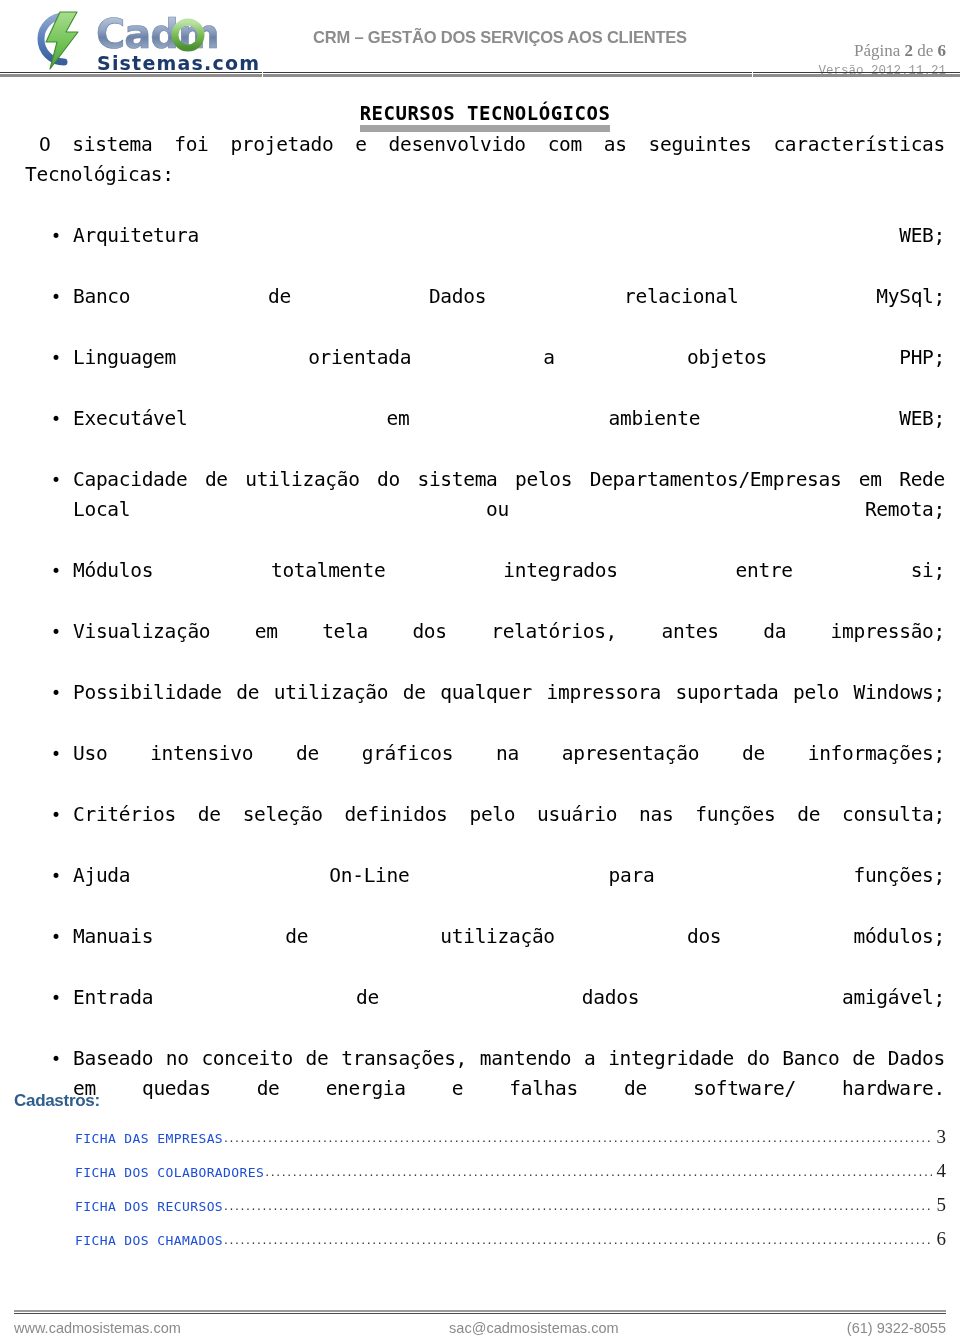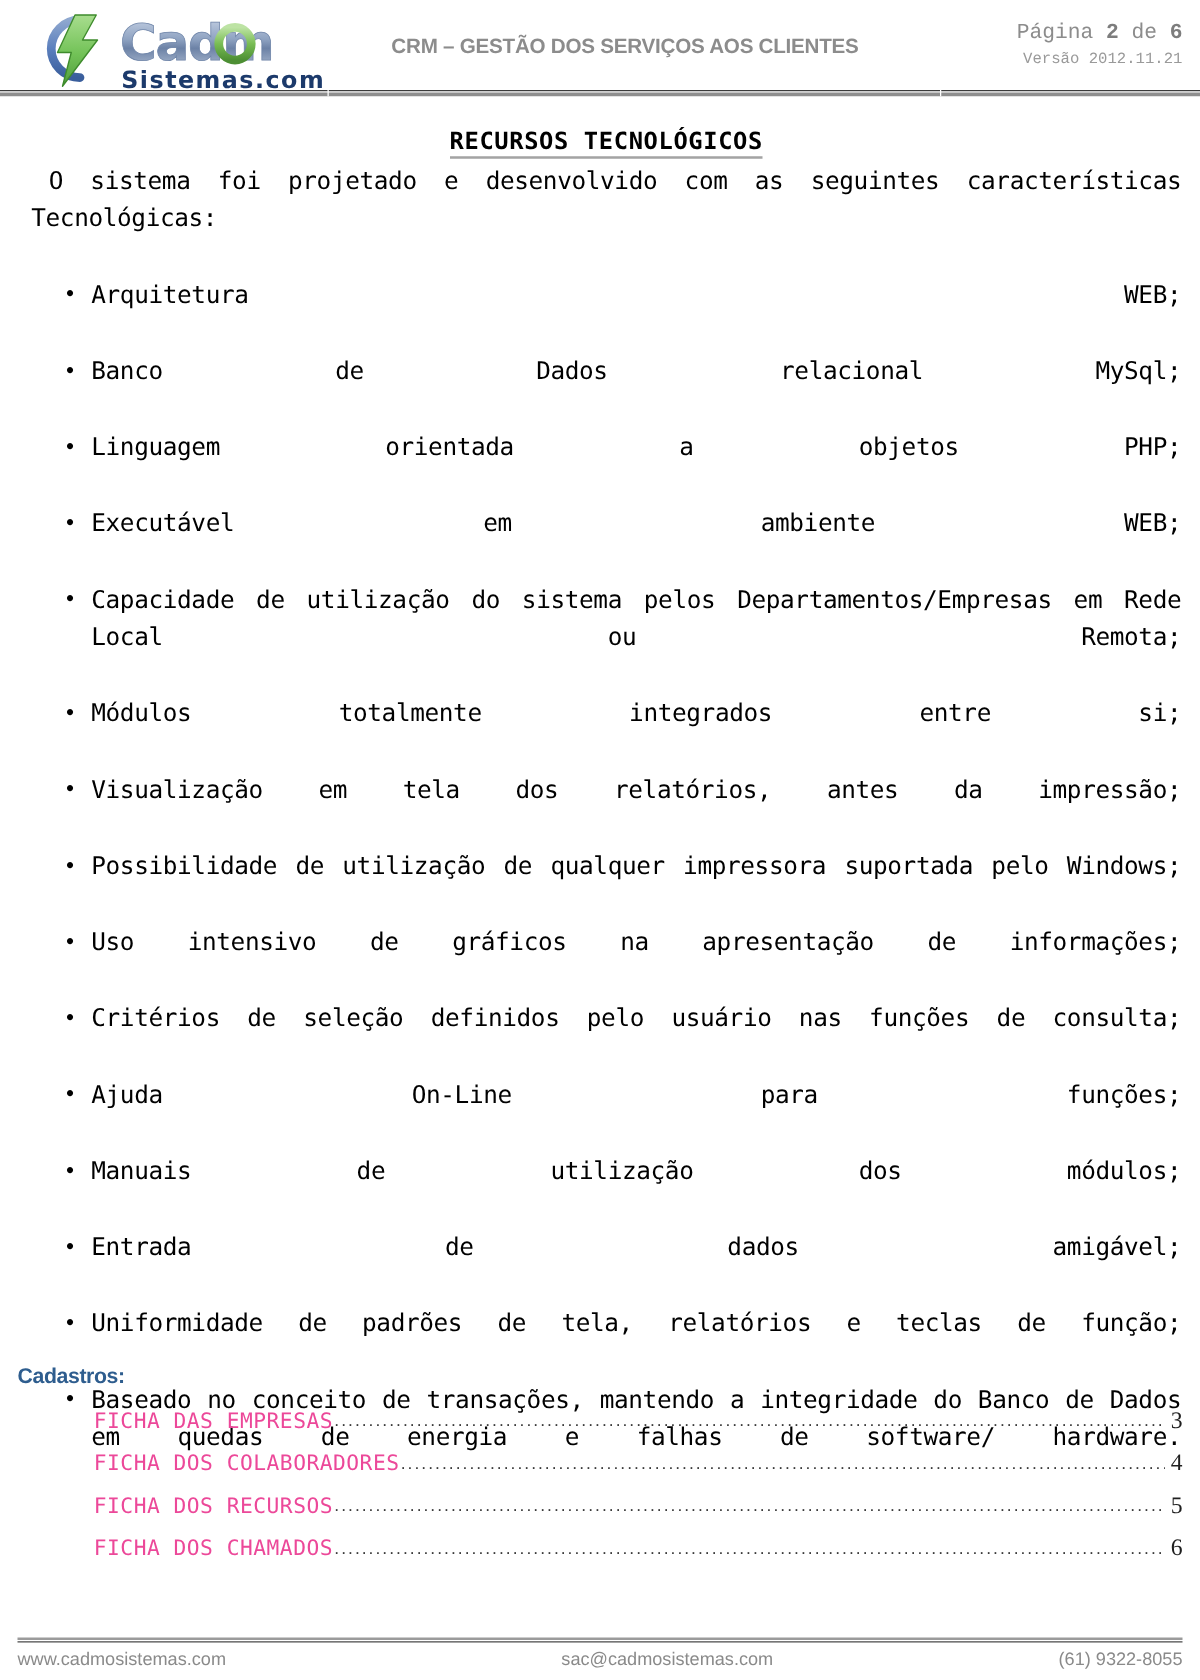--- a/index.html
+++ b/index.html
@@ -56,25 +56,26 @@
     white-space: nowrap;
   }
 
   .header-right {
     position: absolute;
     right: 14px;
     top: 16px;
     text-align: right;
   }
   .page-indicator {
-    font-family: Liberation Mono, monospace;
+    font-family: Liberation Serif, serif;
     font-size: 17px;
     color: #8c8c8c;
     line-height: 22px;
     white-space: nowrap;
+    margin-top: 24px;
   }
   .page-indicator .num {
     font-weight: 700;
     color: #7d7d7d;
   }
   .version-line {
     font-family: Liberation Mono, monospace;
     font-size: 12.5px;
     color: #9a9a9a;
     line-height: 17px;
@@ -121,21 +122,21 @@
     text-align: center;
     font-family: "DejaVu Sans Mono", monospace;
     font-size: 19px;
     font-weight: 700;
     letter-spacing: 0.5px;
     color: #000000;
     margin: 0 0 4px 0;
     line-height: 26px;
   }
   .doc-title span {
-    border-bottom: 2px solid #a3a3a3;
+    border-bottom: 7px solid #a3a3a3;
     padding-bottom: 1px;
   }
 
   .intro {
     font-family: "DejaVu Sans Mono", monospace;
     font-size: 19.5px;
     line-height: 30px;
     color: #000000;
     text-align: justify;
     text-justify: inter-word;
@@ -205,22 +206,22 @@
     list-style: none;
   }
   .toc-row {
     display: flex;
     align-items: baseline;
     height: 34px;
     overflow: hidden;
   }
   .toc-label {
     font-family: "DejaVu Sans Mono", monospace;
-    font-size: 17px;
-    color: #ec4899;
+    font-size: 13px;
+    color: #1d4ed8;
     letter-spacing: 0.4px;
     white-space: nowrap;
     flex: 0 0 auto;
   }
   .toc-leader {
     flex: 1 1 auto;
     overflow: hidden;
     white-space: nowrap;
     font-family: "Liberation Sans", sans-serif;
     font-size: 14px;
@@ -362,21 +363,20 @@
       <li><span>Executável em ambiente WEB;</span><span class="jfill"></span></li>
       <li><span>Capacidade de utilização do sistema pelos Departamentos/Empresas em Rede Local ou Remota;</span><span class="jfill"></span></li>
       <li><span>Módulos totalmente integrados entre si;</span><span class="jfill"></span></li>
       <li><span>Visualização em tela dos relatórios, antes da impressão;</span><span class="jfill"></span></li>
       <li><span>Possibilidade de utilização de qualquer impressora suportada pelo Windows;</span><span class="jfill"></span></li>
       <li><span>Uso intensivo de gráficos na apresentação de informações;</span><span class="jfill"></span></li>
       <li><span>Critérios de seleção definidos pelo usuário nas funções de consulta;</span><span class="jfill"></span></li>
       <li><span>Ajuda On-Line para funções;</span><span class="jfill"></span></li>
       <li><span>Manuais de utilização dos módulos;</span><span class="jfill"></span></li>
       <li><span>Entrada de dados amigável;</span><span class="jfill"></span></li>
-      <li><span>Uniformidade de padrões de tela, relatórios e teclas de função;</span><span class="jfill"></span></li>
       <li><span>Baseado no conceito de transações, mantendo a integridade do Banco de Dados em quedas de energia e falhas de software/ hardware.</span><span class="jfill"></span></li>
     </ul>
   </div>
 
   <div class="toc-section">
     <div class="toc-heading">Cadastros:</div>
     <div class="toc-list">
 
       <div class="toc-row">
         <span class="toc-label">FICHA DAS EMPRESAS</span>

